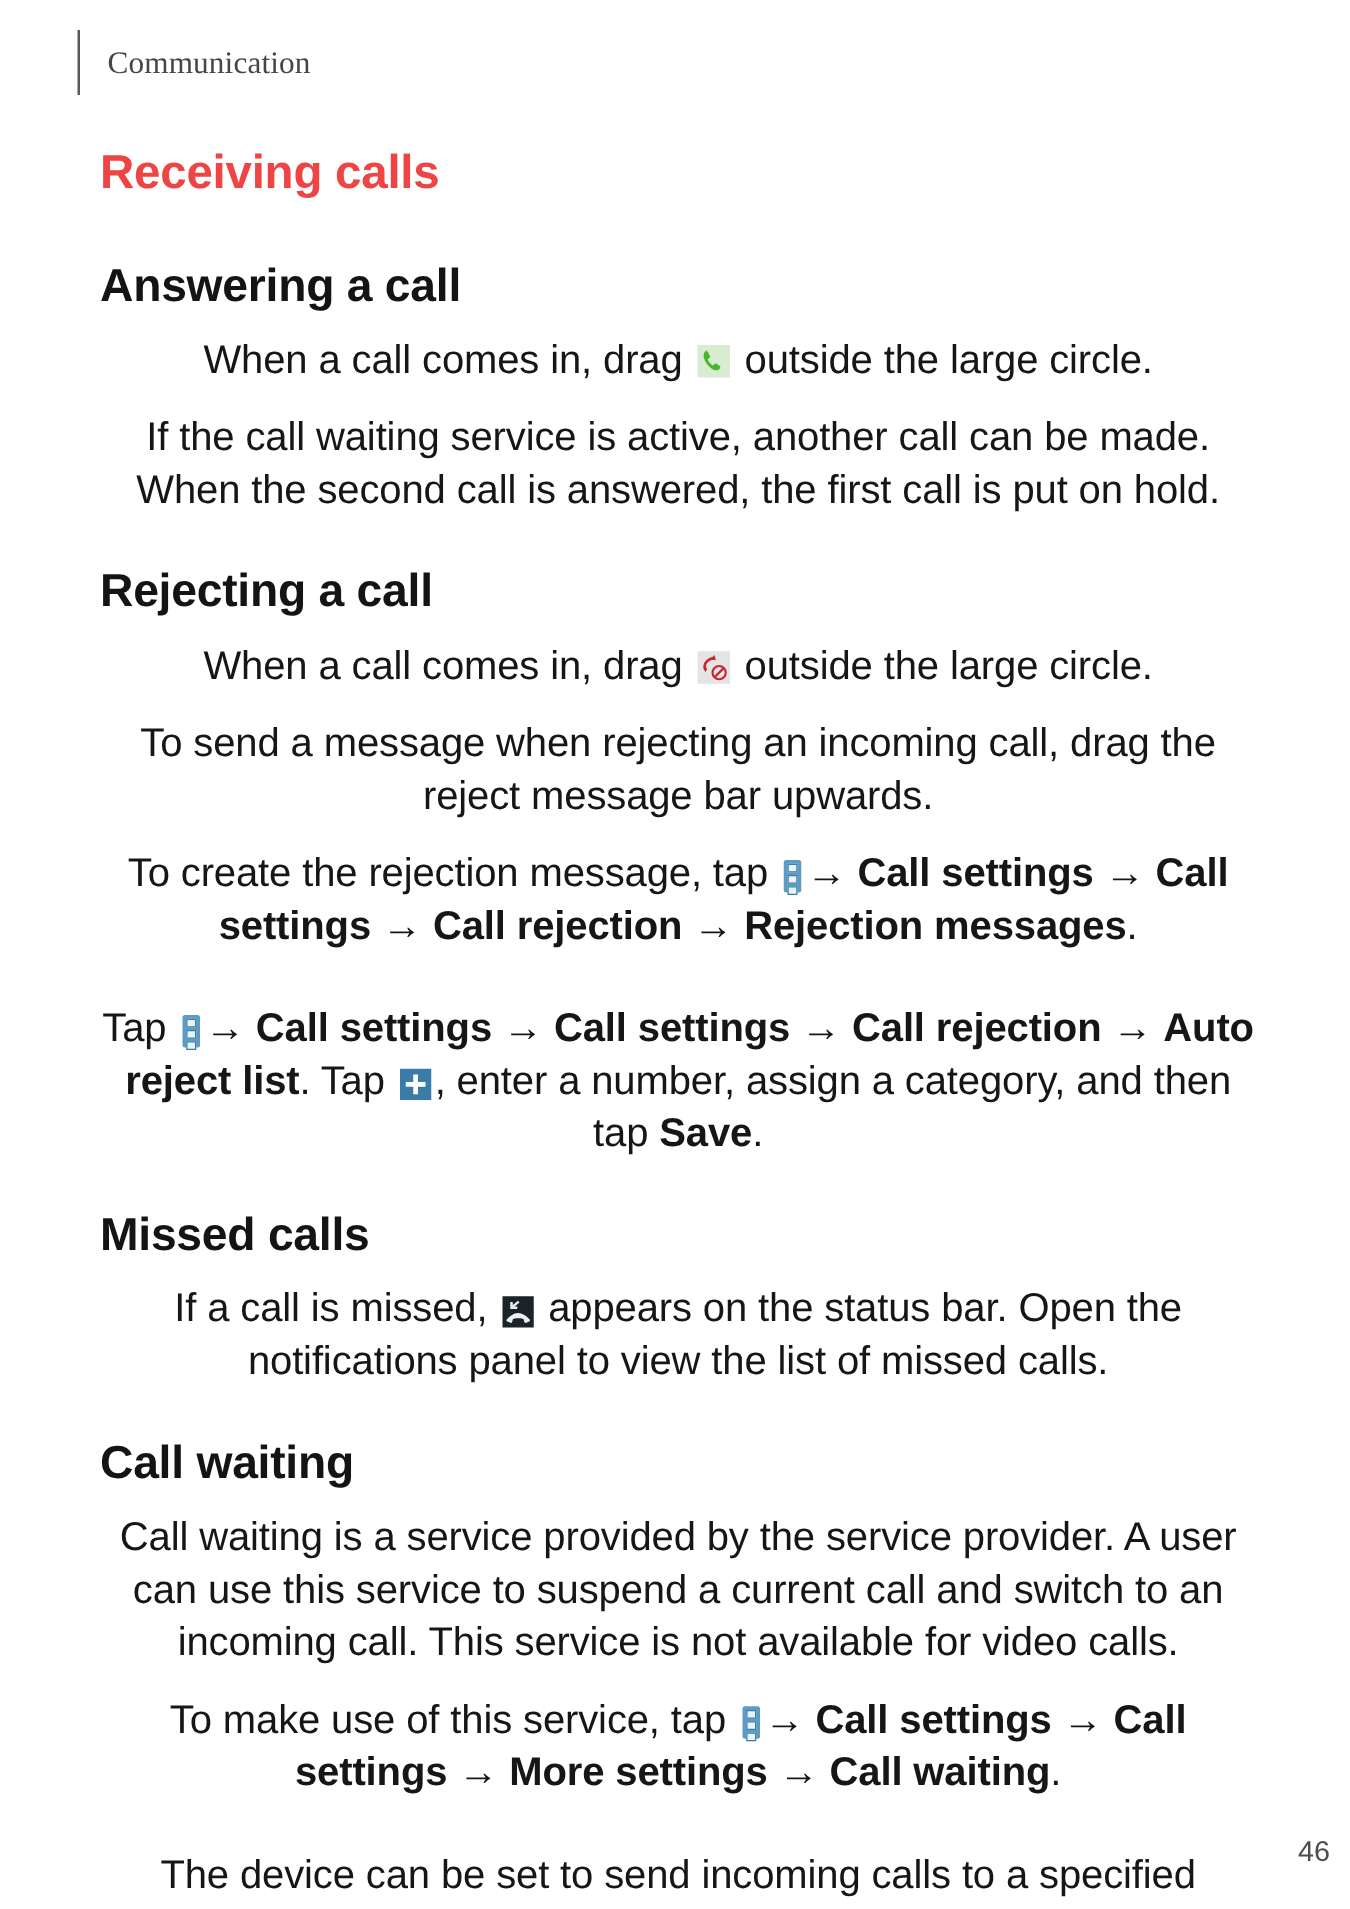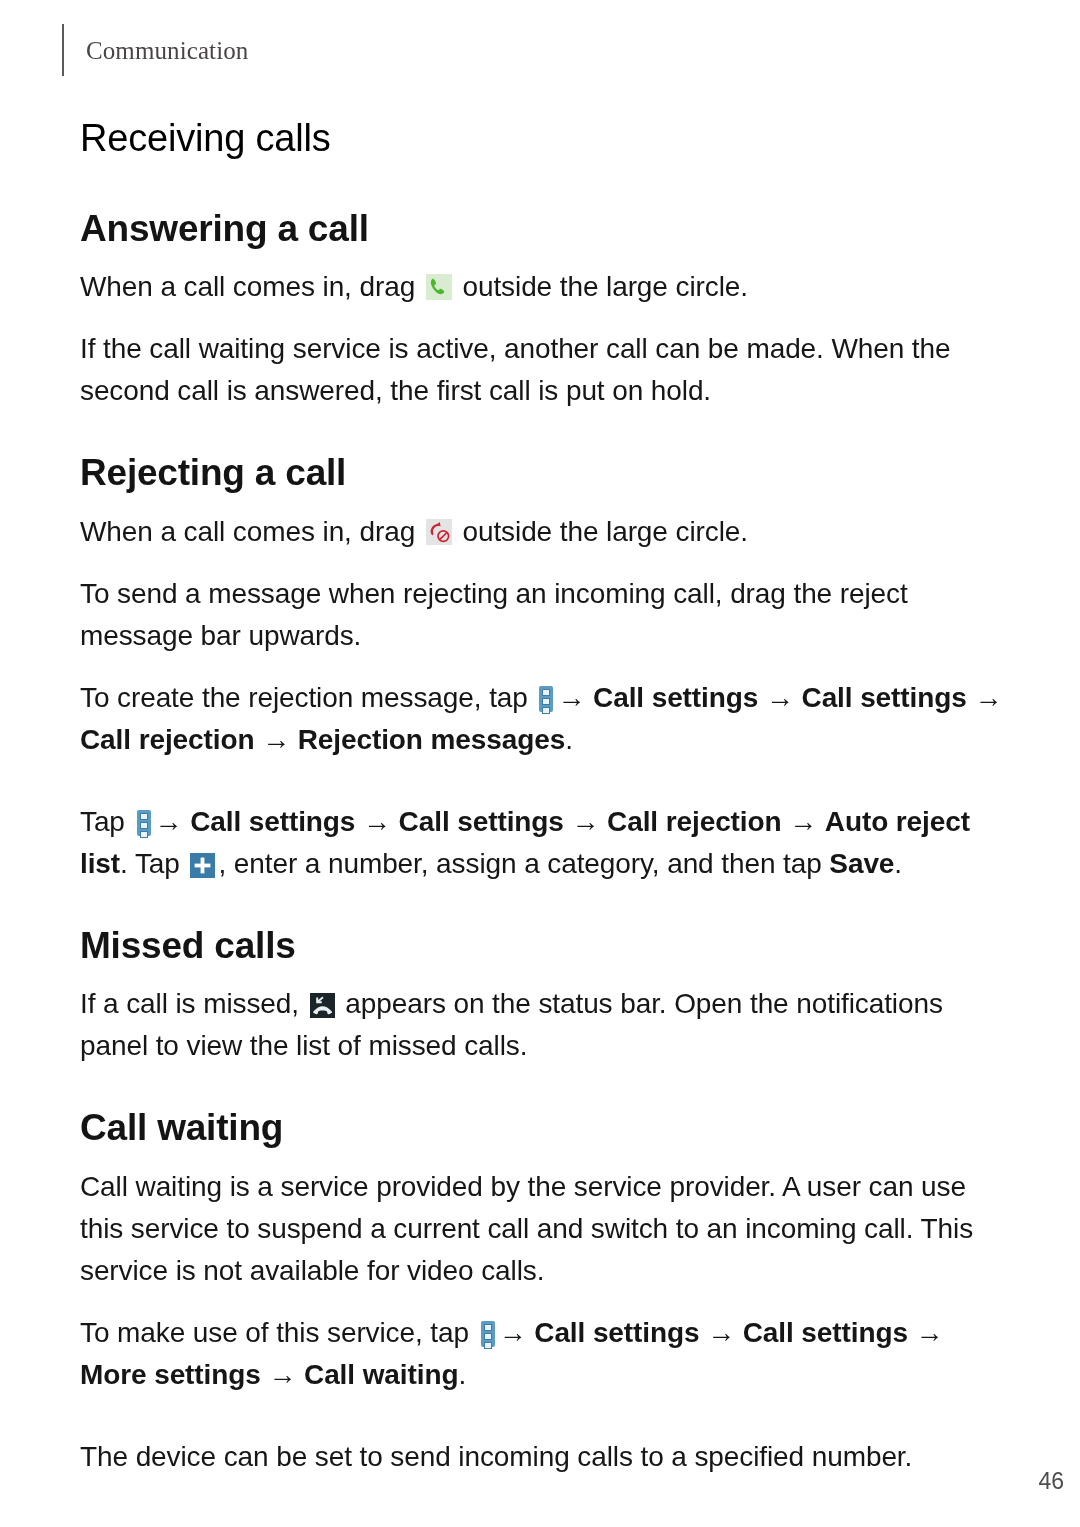--- a/index.html
+++ b/index.html
@@ -50,42 +50,43 @@
   
   .content {
     position: absolute;
     left: 80px;
     top: 118px;
     width: 925px;
   }
 
   h1.title {
     font-size: 38px;
-    font-weight: normal;
-    color: #000000;
+    font-weight: bold;
+    color: #ef4444;
     margin: 0 0 48px 0;
     line-height: 1.1;
     letter-spacing: -0.2px;
   }
 
   h2.section {
     font-size: 37px;
     font-weight: bold;
     color: #141414;
     margin: 0 0 16px 0;
     line-height: 1.15;
     letter-spacing: -0.2px;
   }
 
   p.body {
-    font-size: 28px;
+    font-size: 32px;
     line-height: 42px;
     color: #161616;
     margin: 0 0 20px 0;
     letter-spacing: -0.1px;
+    text-align: center;
   }
   p.body:last-child { margin-bottom: 0; }
 
   .blk { margin-bottom: 40px; }
 
   b { font-weight: bold; }
 
   .arrow { font-weight: normal; }
 
   

